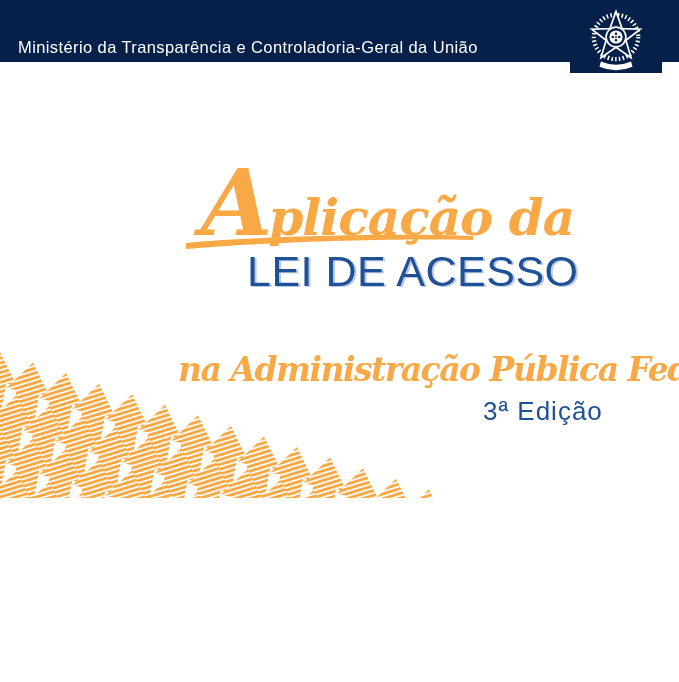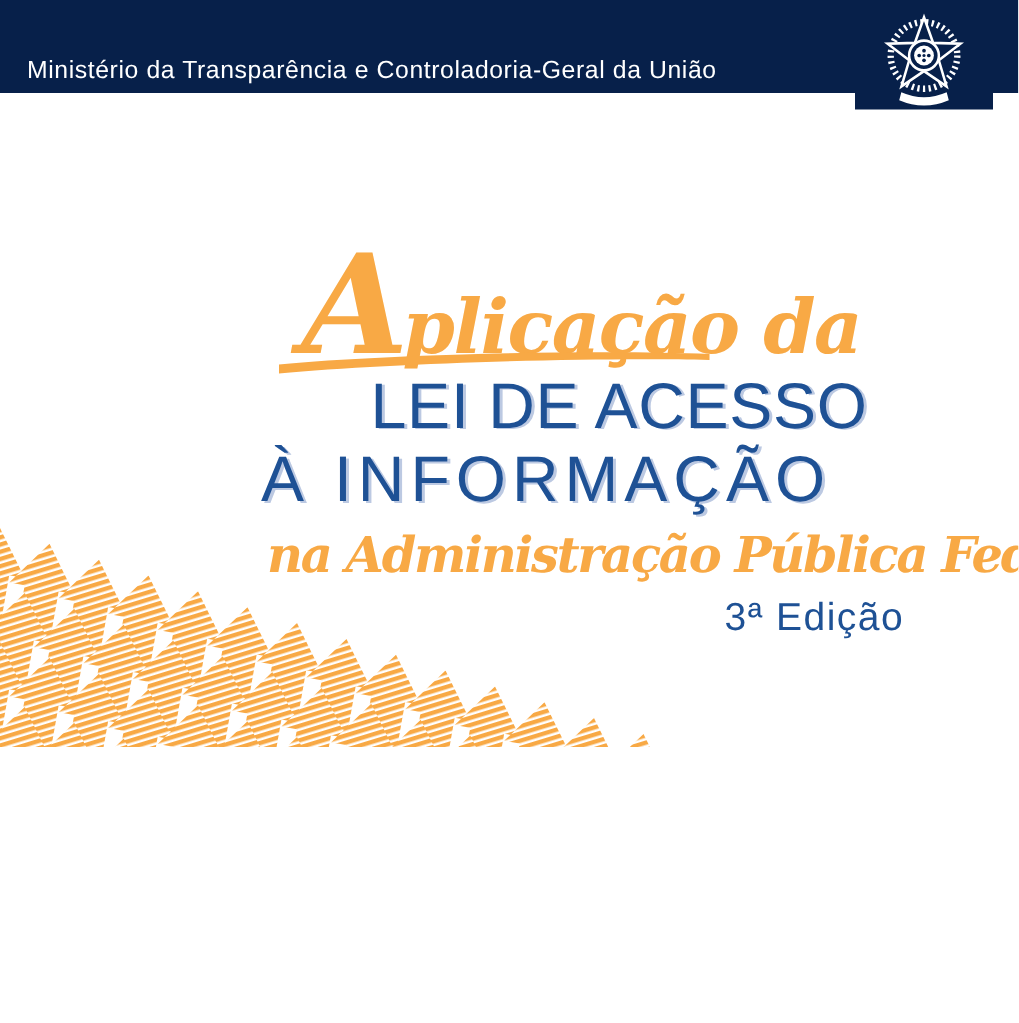--- a/index.html
+++ b/index.html
@@ -271,19 +271,18 @@
   </div>
 
   <div class="script title-script">Aplicação da</div>
 
   <svg class="swoosh-svg" width="300" height="26" viewBox="0 0 300 26" aria-hidden="true">
     <path d="M6,15 C80,8 220,5 293,8 L293,12 C220,10 80,14 6,21 Z" style="fill:var(--orange)"></path>
   </svg>
 
   <div class="title-line1">LEI DE ACESSO</div>
 
-  <div class="title-line2">À INFORMAÇÃO</div>
 
   <div class="script subtitle-script">na Administração Pública Federal</div>
 
   <div class="edition">3ª Edição</div>
 
 </div>
 
 </body></html>

